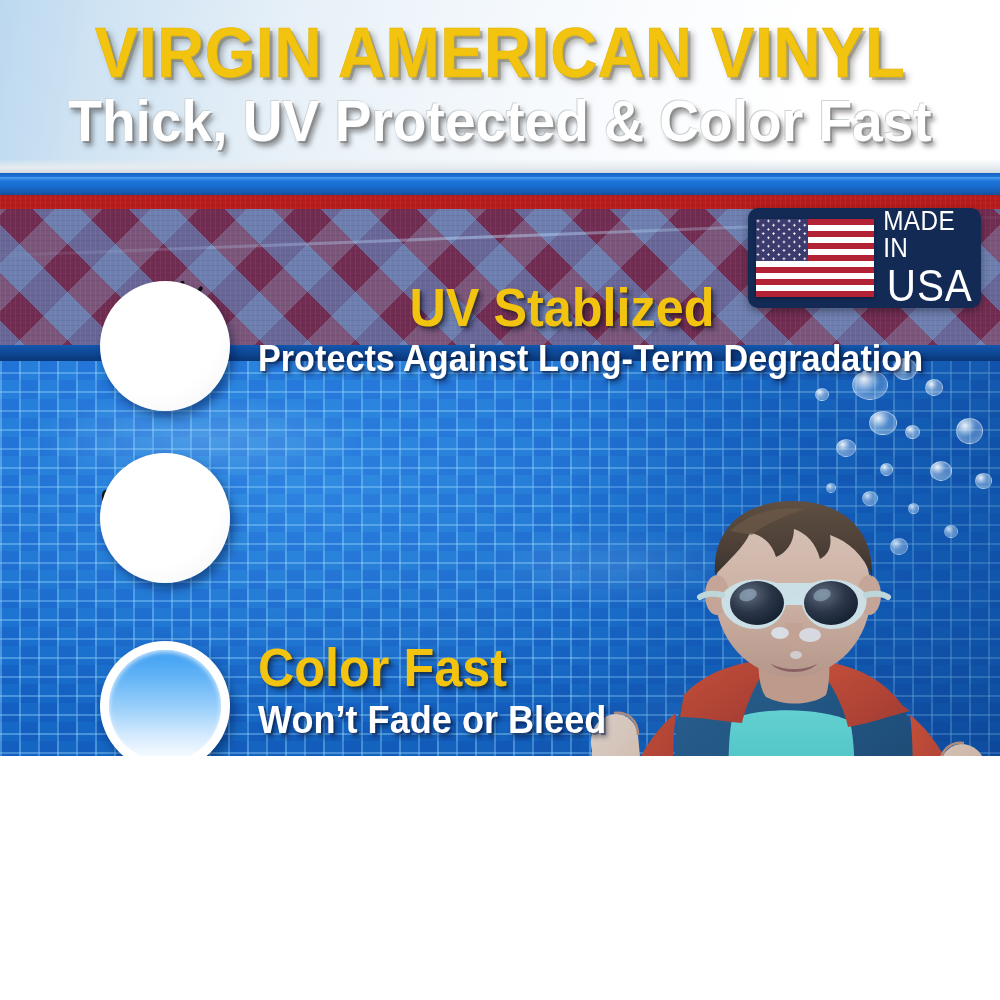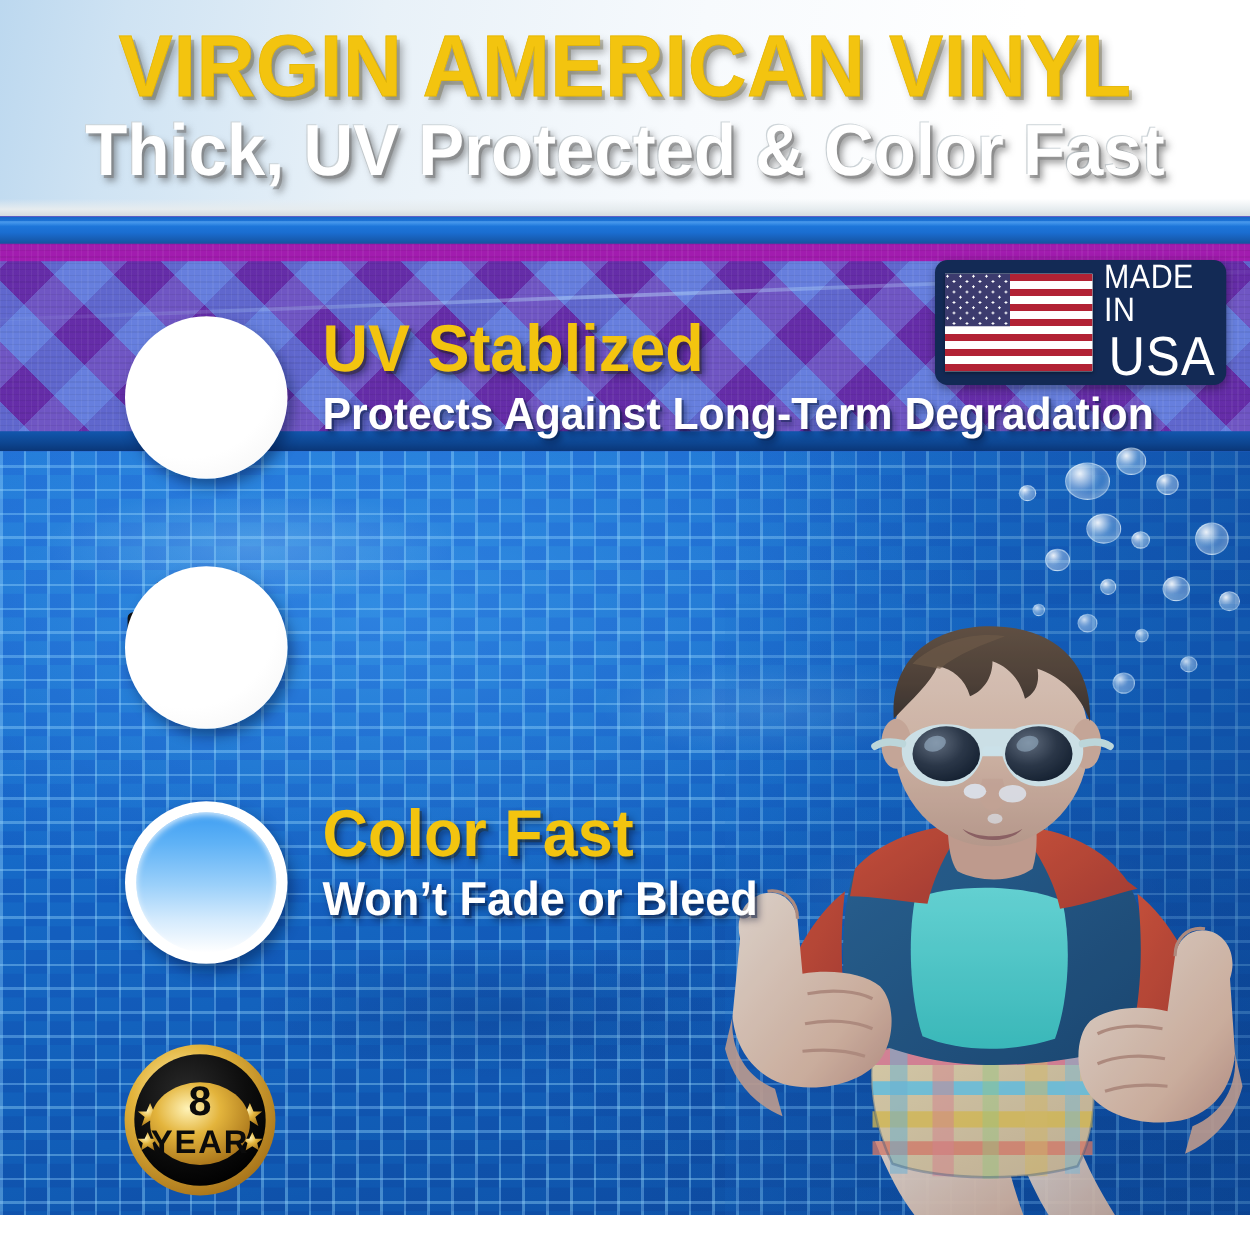--- a/index.html
+++ b/index.html
@@ -1,20 +1,20 @@
 <!DOCTYPE html>
 <html><head>
 <meta charset="utf-8">
 <style>
   html,body{margin:0;padding:0;background:#fff;}
   body{font-family:"Liberation Sans",sans-serif;}
 
   #poster{
-    position:relative;width:1000px;height:972px;overflow:hidden;
-    background:#a21caf;
+    position:relative;width:1000px;height:756px;overflow:hidden;
+    background:#b91c1c;
   }
 
   
   #header{
     position:absolute;left:0;top:0;width:1000px;height:173px;
     background:linear-gradient(100deg,#bcd8ef 0%,#cfe3f3 10%,#e8f1f8 30%,#f7fafd 55%,#ffffff 80%,#ffffff 100%);
     overflow:hidden;
   }
   #header:after{
     content:"";position:absolute;left:0;bottom:0;width:100%;height:14px;
@@ -388,21 +388,21 @@
         <div class="stripes"></div>
         <div class="canton"></div>
         <div class="stars"></div>
       </div>
       <div class="usa-text">
         <div class="usa-l1">MADE IN</div>
         <div class="usa-l2">USA</div>
       </div>
     </div>
 
-    <div class="feature" style="top:80px;">
+    <div class="feature" style="top:108px;text-align:center;">
       <div class="icon-wrap" style="top:0;">
         <div class="disc"></div>
         <svg width="92" height="92" viewBox="0 0 100 100">
           <g fill="none" stroke="#111" stroke-width="4.2" stroke-linecap="round" stroke-linejoin="round">
             <circle cx="69" cy="29" r="13"></circle>
             <line x1="69" y1="8" x2="69" y2="2"></line>
             <line x1="85" y1="13" x2="89" y2="8"></line>
             <line x1="91" y1="29" x2="97" y2="29"></line>
             <line x1="85" y1="45" x2="89" y2="50"></line>
             <line x1="53" y1="13" x2="49" y2="8"></line>

